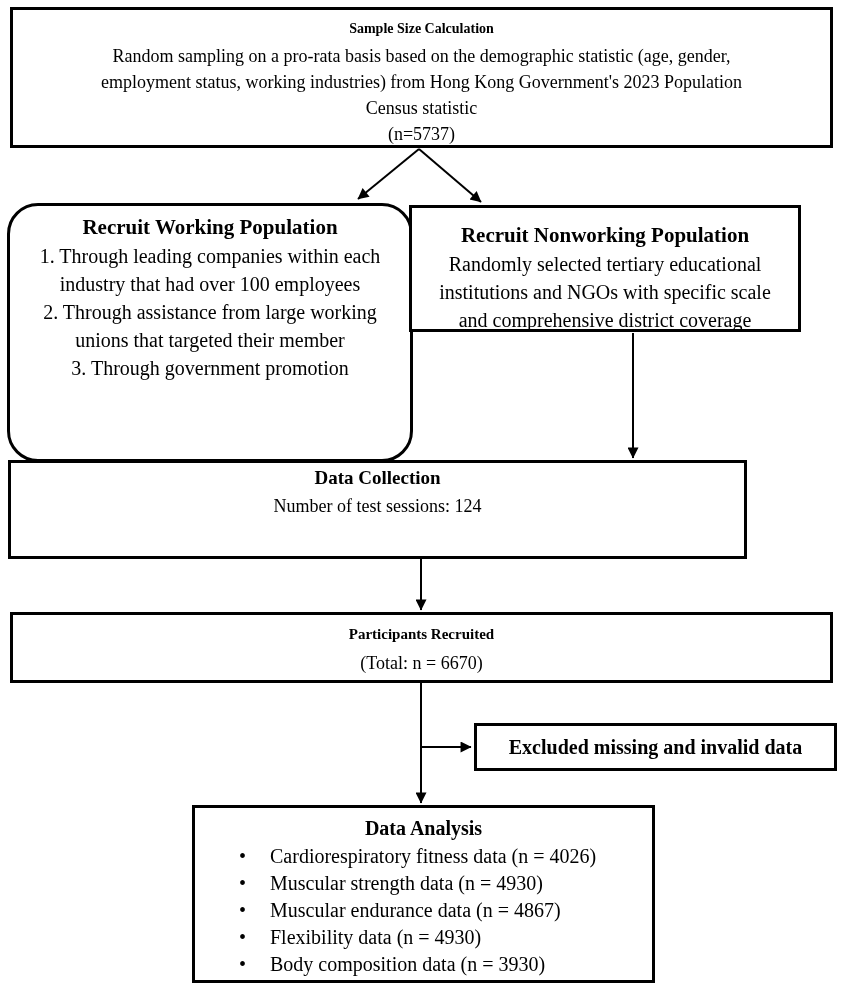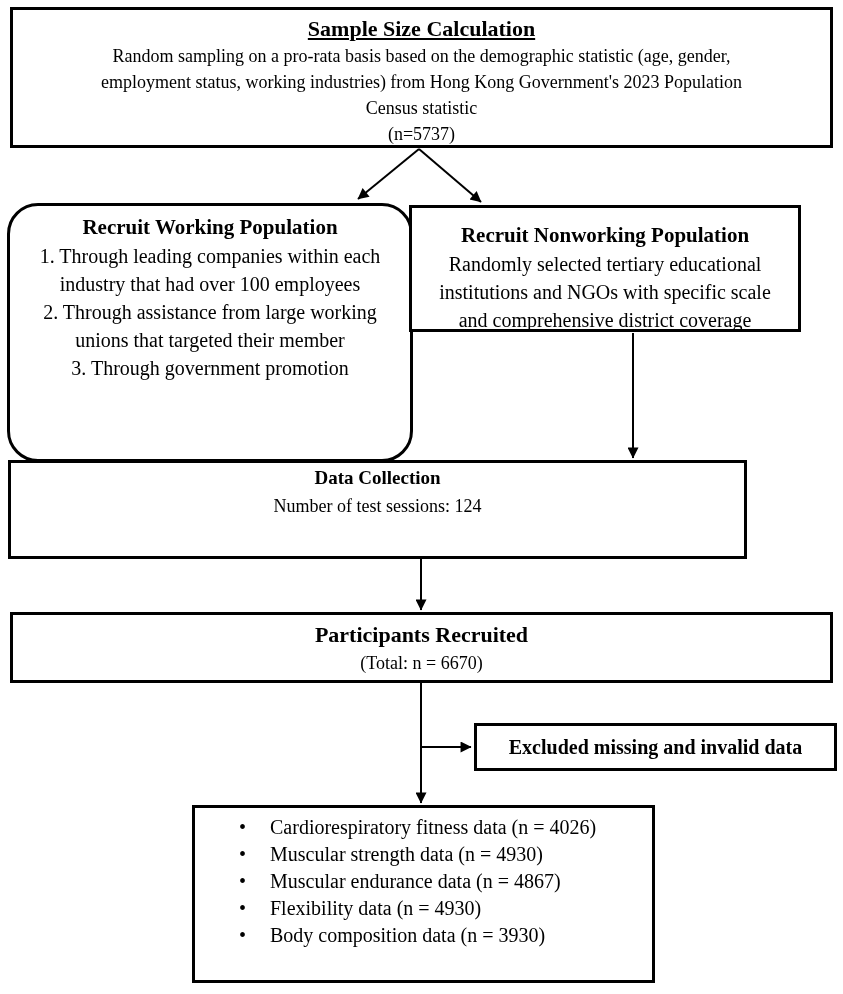--- a/index.html
+++ b/index.html
@@ -35,21 +35,21 @@
     font-weight: bold;
   }
   .line-text {
     white-space: nowrap;
   }
 
   .b-sample {
     left: 10px; top: 7px; width: 823px; height: 141px;
     font-size: 18px; line-height: 26px; padding-top: 5px;
   }
-  .b-sample .title { font-size: 22px; line-height: 28px; text-decoration: underline; }
+  .b-sample .title { font-size: 14px; line-height: 28px; }
 
   .b-working {
     left: 7px; top: 203px; width: 406px; height: 259px;
     font-size: 20px; line-height: 28px; padding-top: 6px; border-radius: 31px;
   }
   .b-working .title { font-size: 21px; line-height: 30px; }
 
   .b-nonworking {
     left: 409px; top: 205px; width: 392px; height: 127px;
     font-size: 20px; line-height: 28px; padding-top: 12px;
@@ -59,21 +59,21 @@
   .b-collection {
     left: 8px; top: 460px; width: 739px; height: 99px;
     font-size: 18px; line-height: 29px; 
   }
   .b-collection .title { font-size: 19px; }
 
   .b-participants {
     left: 10px; top: 612px; width: 823px; height: 71px;
     font-size: 18px; line-height: 29px; padding-top: 5px;
   }
-  .b-participants .title { font-size: 22px; }
+  .b-participants .title { font-size: 15px; }
 
   .b-excluded {
     left: 474px; top: 723px; width: 363px; height: 48px;
     font-size: 20px; font-weight: bold;
     display: flex; align-items: center; justify-content: center;
   }
 
   .b-analysis {
     left: 192px; top: 805px; width: 463px; height: 178px;
     font-size: 20px; line-height: 27px; padding-top: 6px;
@@ -145,20 +145,21 @@
   <div class="box b-participants">
     <div class="title">Participants Recruited</div>
     <div class="line-text">(Total: n = 6670)</div>
   </div>
 
   <div class="box b-excluded">
     <div class="line-text">Excluded missing and invalid data</div>
   </div>
 
   <div class="box b-analysis">
+    <div class="title">Data Analysis</div>
     <div class="bullet-row">
       <span class="bullet">•</span>
       <span class="item">Cardiorespiratory fitness data (n = 4026)</span>
     </div>
     <div class="bullet-row">
       <span class="bullet">•</span>
       <span class="item">Muscular strength data (n = 4930)</span>
     </div>
     <div class="bullet-row">
       <span class="bullet">•</span>

